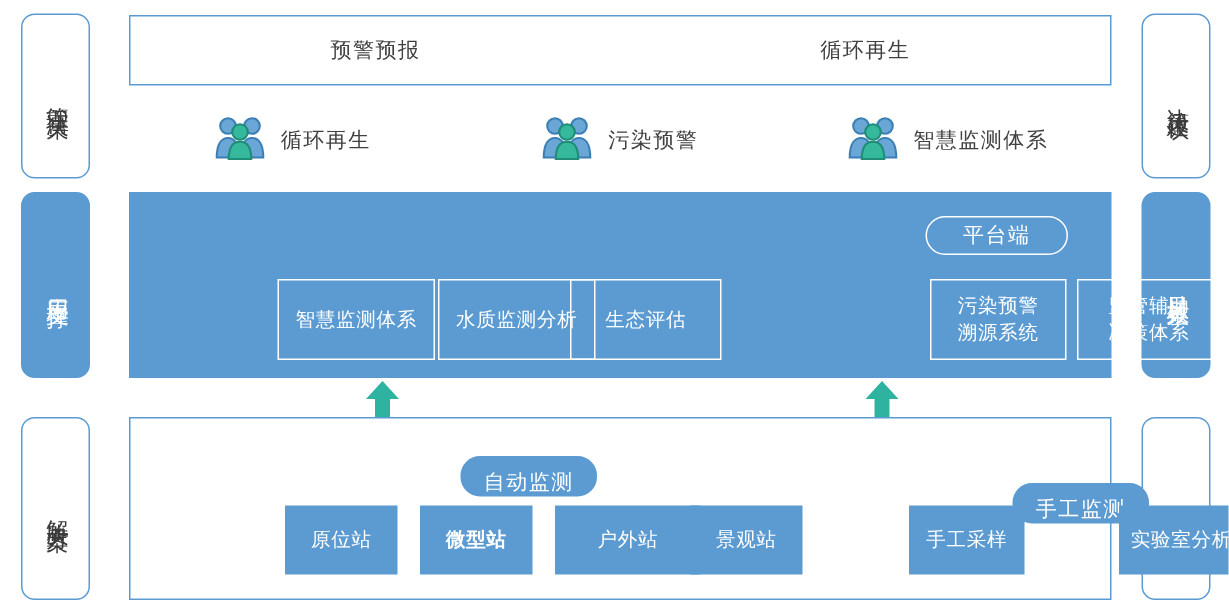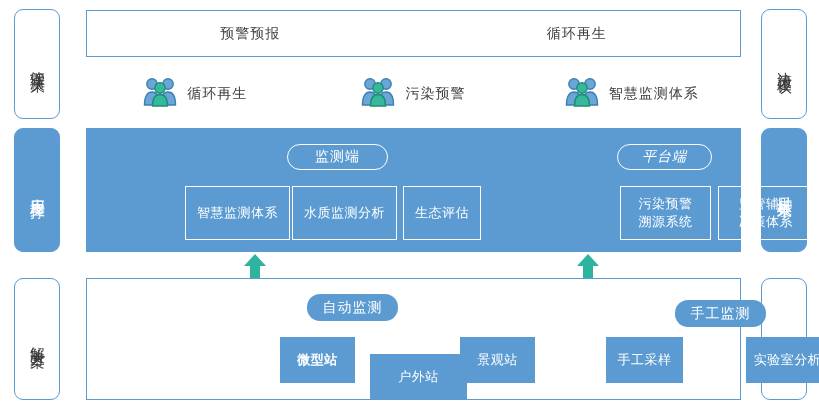--- a/index.html
+++ b/index.html
@@ -125,23 +125,24 @@
   }
   .pill-solid {
     position: absolute;
     box-sizing: border-box;
     background: #5b9bd1;
     border-radius: 13px;
     color: #ffffff;
     font-size: 14px;
     letter-spacing: 1px;
     display: flex;
-    align-items: center;
+    align-items: flex-end;
     justify-content: center;
     height: 27px;
+    margin-top: 10px;
   }
 
   
   .cap-box {
     position: absolute;
     box-sizing: border-box;
     border: 1.5px solid #ffffff;
     color: #ffffff;
     font-size: 13px;
     letter-spacing: 0.5px;
@@ -246,34 +247,31 @@
         <path d="M9.5 29 C9.5 20 13 17.5 17 17.5 C21 17.5 24.5 20 24.5 29 Z" fill="#35b89b" stroke="#1f8d77" stroke-width="1.4"></path>
       </svg>
     </span>
     <span class="stake-label">智慧监测体系</span>
   </div>
 
 </div>
 
 <div class="panel panel-mid">
 
-  <div class="pill-outline" style="left:201px; top:16px; width:101px;">
-    <span>监测端</span>
-  </div>
-  <div class="pill-outline" style="left:531px; top:16px; width:95px;font-style:italic;">
+  <div class="pill-outline" style="left:531px; top:16px; width:95px;">
     <span>平台端</span>
   </div>
 
   <div class="cap-box" style="left:99px; top:58px; width:105px;">
     <span>智慧监测体系</span>
   </div>
   <div class="cap-box" style="left:206px; top:58px; width:105px;">
     <span>水质监测分析</span>
   </div>
-  <div class="cap-box" style="left:317px; top:58px; width:78px;text-align:center;">
+  <div class="cap-box" style="left:294px; top:58px; width:101px;text-align:center;">
     <span>生态评估</span>
   </div>
 
   <div class="cap-box" style="left:534px; top:58px; width:91px;">
     <span>
       <span style="display:block">污染预警</span>
       <span style="display:block">溯源系统</span>
     </span>
   </div>
   <div class="cap-box" style="left:632px; top:58px; width:96px;">
@@ -294,28 +292,31 @@
   <svg width="22" height="26" viewBox="0 0 22 26" xmlns="http://www.w3.org/2000/svg">
     <path d="M11 0 L22 12 L16 12 L16 26 L6 26 L6 12 L0 12 Z" fill="#2eb3a0"></path>
   </svg>
 </div>
 
 <div class="panel panel-bot">
 
   <div class="pill-solid" style="left:220px; top:15px; width:91px;">
     <span>自动监测</span>
   </div>
-  <div class="pill-solid" style="left:588px; top:21px; width:91px;">
+  <div class="pill-solid" style="left:588px; top:33px; width:91px;">
     <span>手工监测</span>
   </div>
 
+  <div class="station-box" style="left:103px; top:58px; width:75px;">
+    <span>原位站</span>
+  </div>
   <div class="station-box" style="left:193px; top:58px; width:75px;font-weight:bold;">
     <span>微型站</span>
   </div>
-  <div class="station-box" style="left:283px; top:75px; width:97px;">
+  <div class="station-box" style="left:283px; top:58px; width:97px;">
     <span>户外站</span>
   </div>
   <div class="station-box" style="left:373px; top:58px; width:75px;">
     <span>景观站</span>
   </div>
 
   <div class="station-box" style="left:519px; top:58px; width:77px;">
     <span>手工采样</span>
   </div>
   <div class="station-box" style="left:646px; top:58px; width:83px;margin-left:13px;">

